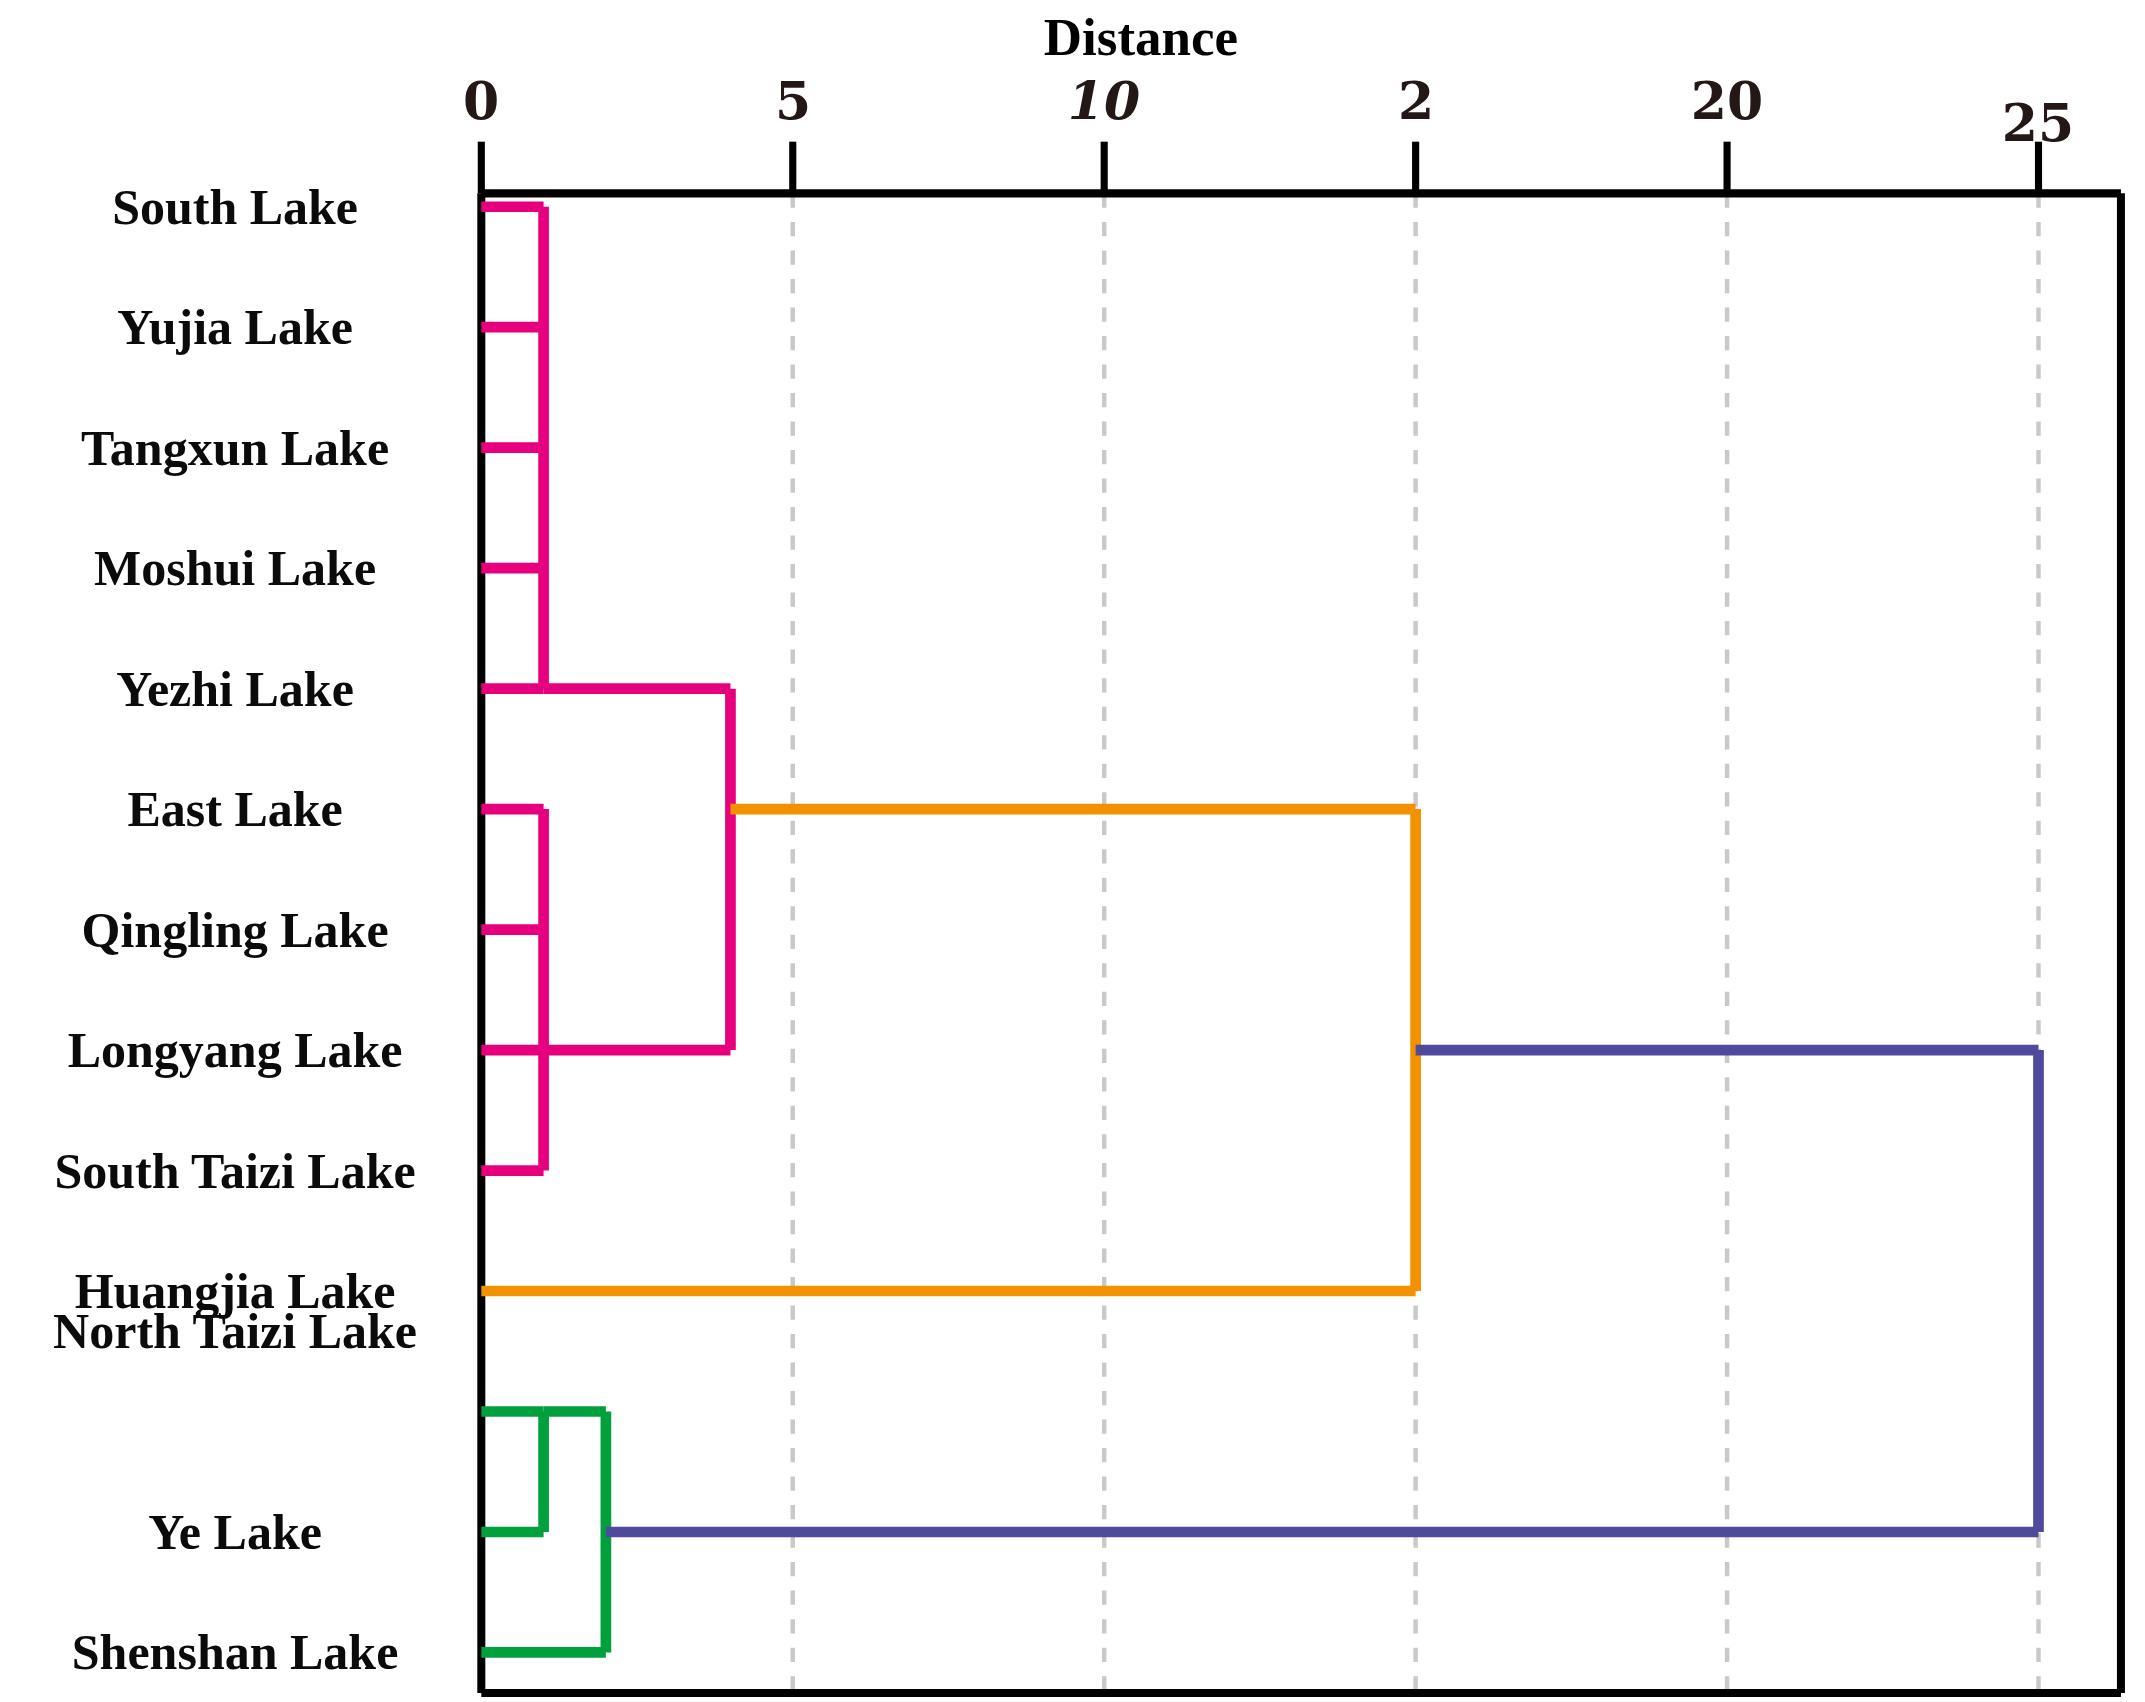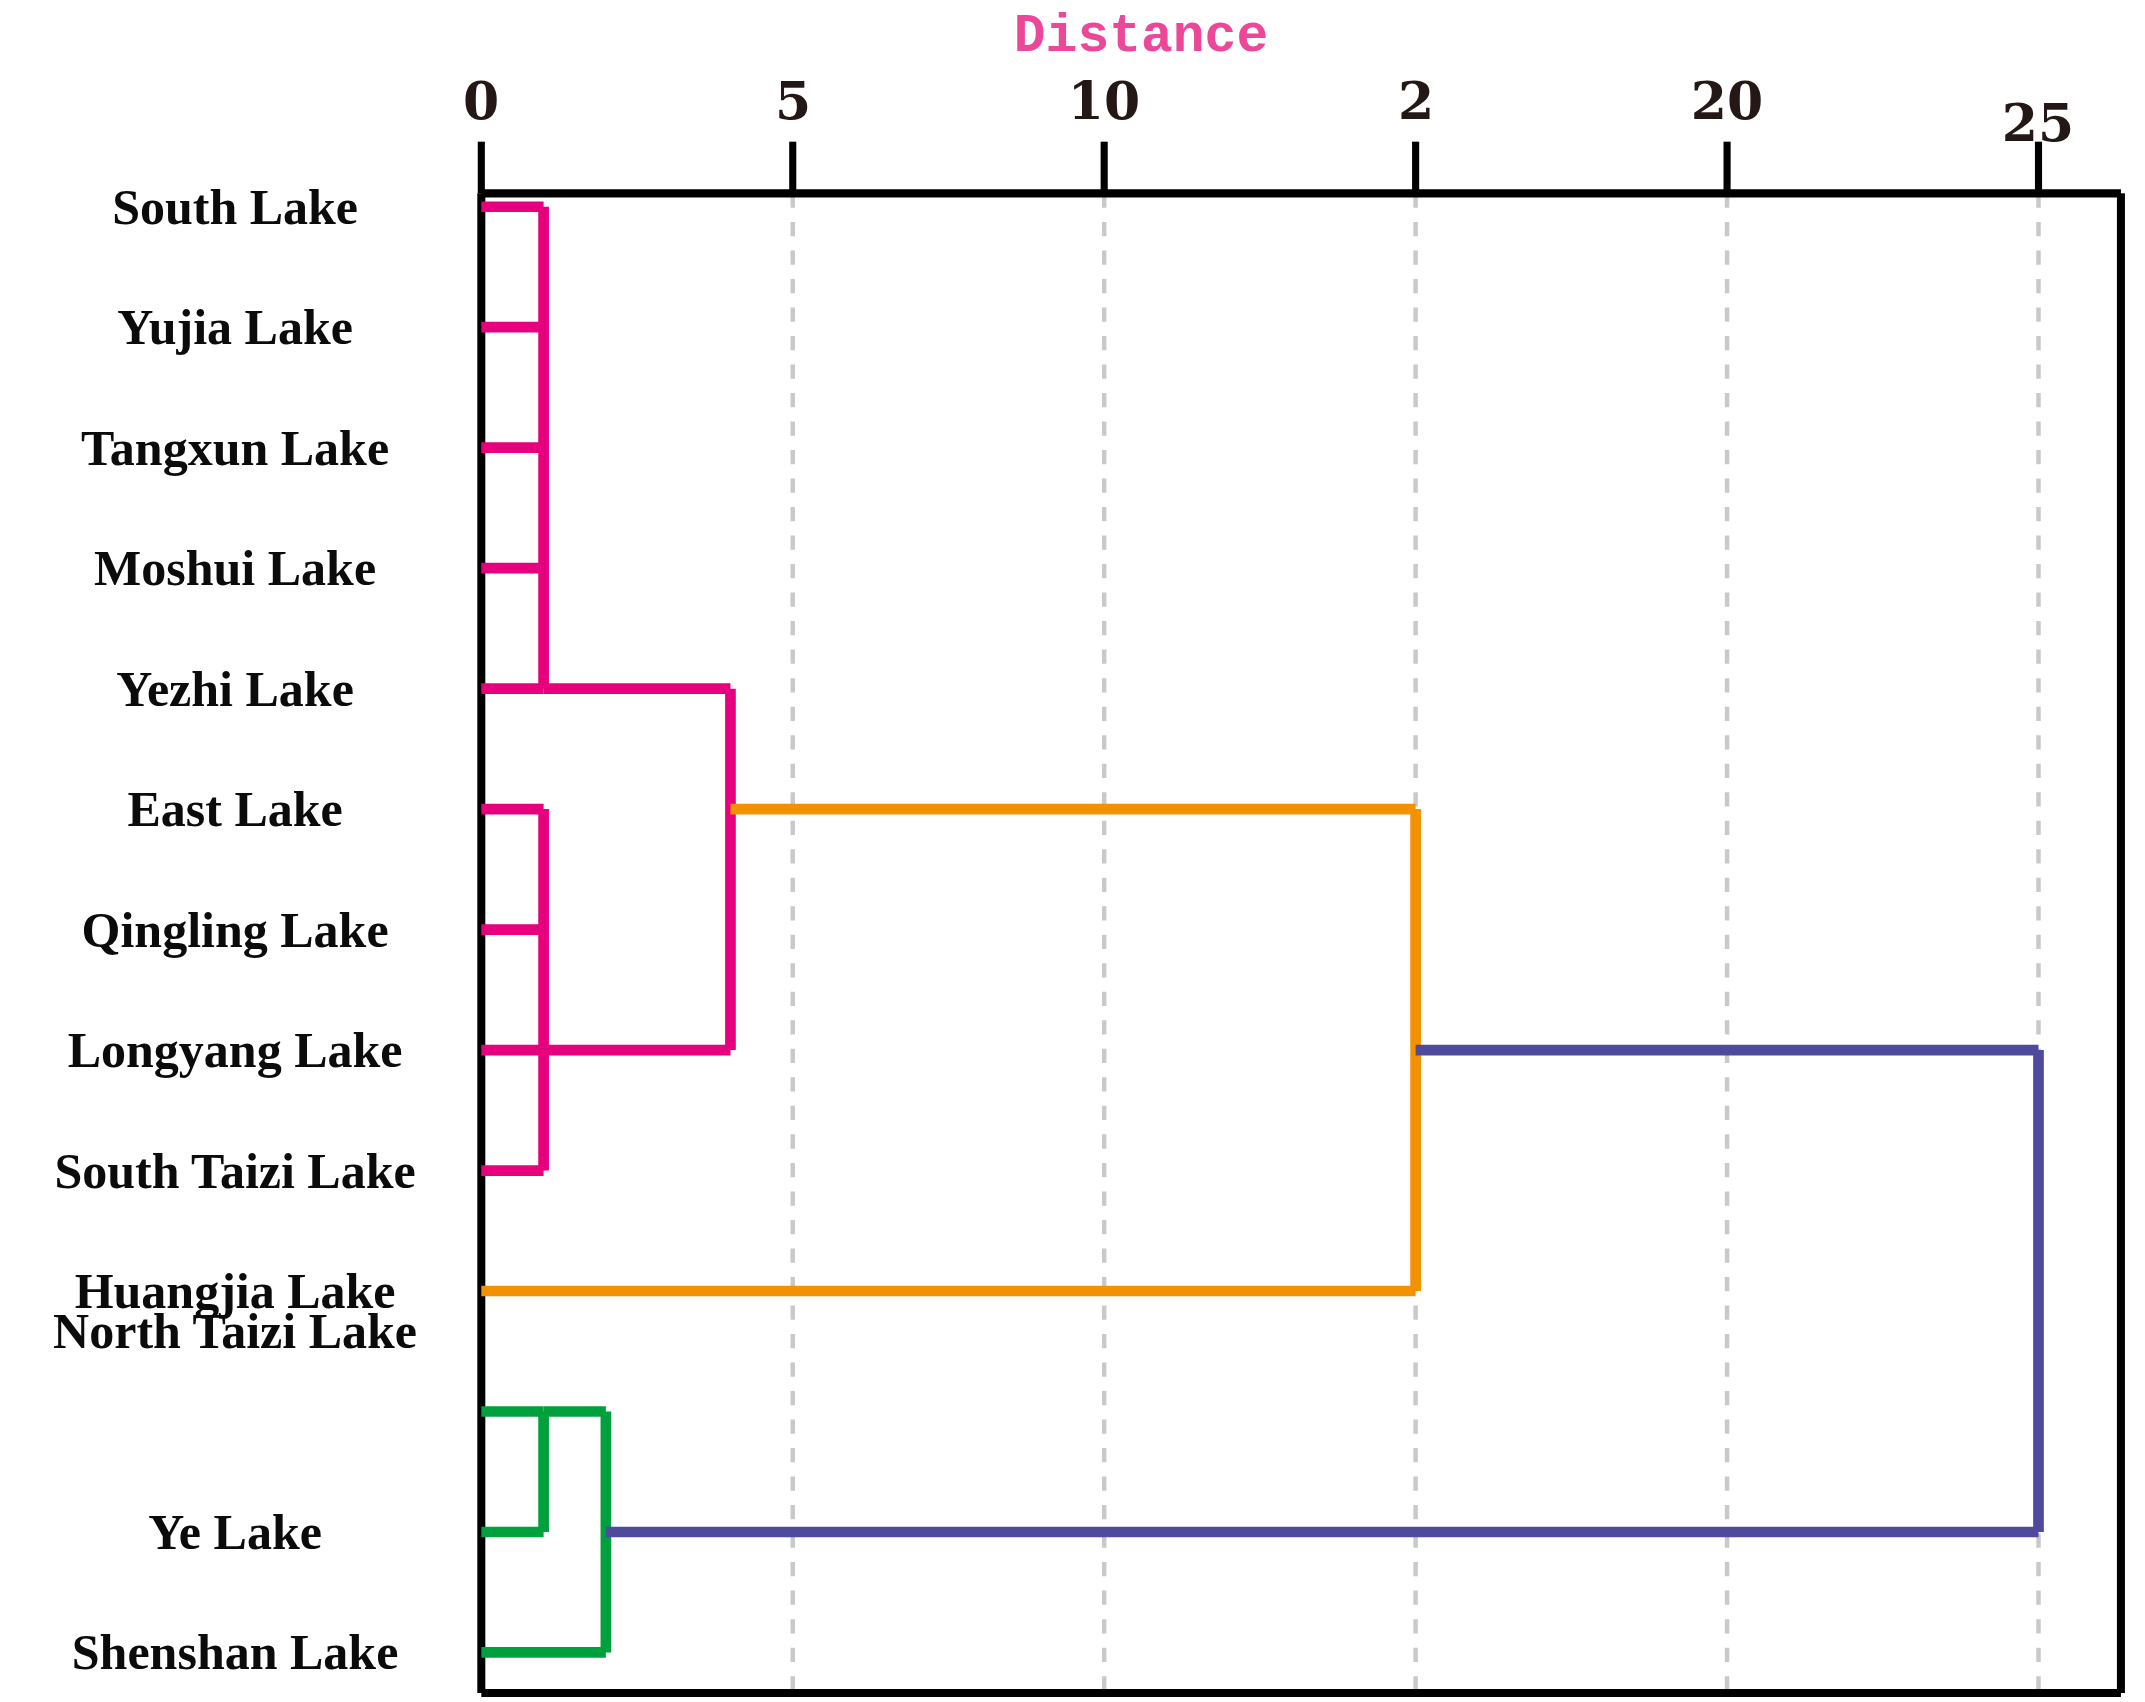--- a/index.html
+++ b/index.html
@@ -4,23 +4,23 @@
 <title>Dendrogram</title>
 <style>
   html,body{margin:0;padding:0;background:#ffffff;}
   body{width:2146px;height:1702px;overflow:hidden;
        font-family:"DejaVu Serif","Liberation Serif",serif;}
   #root{position:relative;width:2146px;height:1702px;background:#fff;}
 
   .axis-title{
     position:absolute;
     font-weight:bold;
-    color:#ec4899;
+    color:#000000;
     white-space:nowrap;
-    font-family:Liberation Mono, monospace;
+    font-family:Liberation Serif, serif;
   }
   .tick-label{
     position:absolute;
     font-weight:bold;
     color:#231815;
     transform:translateX(-50%);
     white-space:nowrap;
     font-family:"DejaVu Serif","Liberation Serif",serif;
   }
   .leaf-label{
@@ -37,21 +37,21 @@
 </head>
 <body>
 
 <div id="root">
 
   <div class="axis-title" style="left:1141px;top:7.1px;font-size:53px;transform:translateX(-50%);">Distance</div>
 
   <div id="tick-labels">
       <div class="tick-label" style="left: 481px; top: 70px; font-size: 52px;">0</div>
       <div class="tick-label" style="left: 793px; top: 70px; font-size: 52px;">5</div>
-      <div class="tick-label" style="left: 1104px; top: 70px; font-size: 52px;">10</div>
+      <div class="tick-label" style="left: 1104px; top: 70px; font-size: 52px; font-style: italic;">10</div>
       <div class="tick-label" style="left: 1416px; top: 70px; font-size: 52px;">2</div>
       <div class="tick-label" style="left: 1727px; top: 70px; font-size: 52px;">20</div>
       <div class="tick-label" style="left: 2038px; top: 70px; font-size: 52px; margin-top: 22px;">25</div>
     </div>
 
   <div id="leaf-labels">
       <div class="leaf-label" style="left: 7.1px; width: 456px; top: 207px; font-size: 50px;">South Lake</div>
       <div class="leaf-label" style="left: 7.1px; width: 456px; top: 327px; font-size: 50px;">Yujia Lake</div>
       <div class="leaf-label" style="left: 7.1px; width: 456px; top: 448px; font-size: 50px;">Tangxun Lake</div>
       <div class="leaf-label" style="left: 7.1px; width: 456px; top: 568px; font-size: 50px;">Moshui Lake</div>

